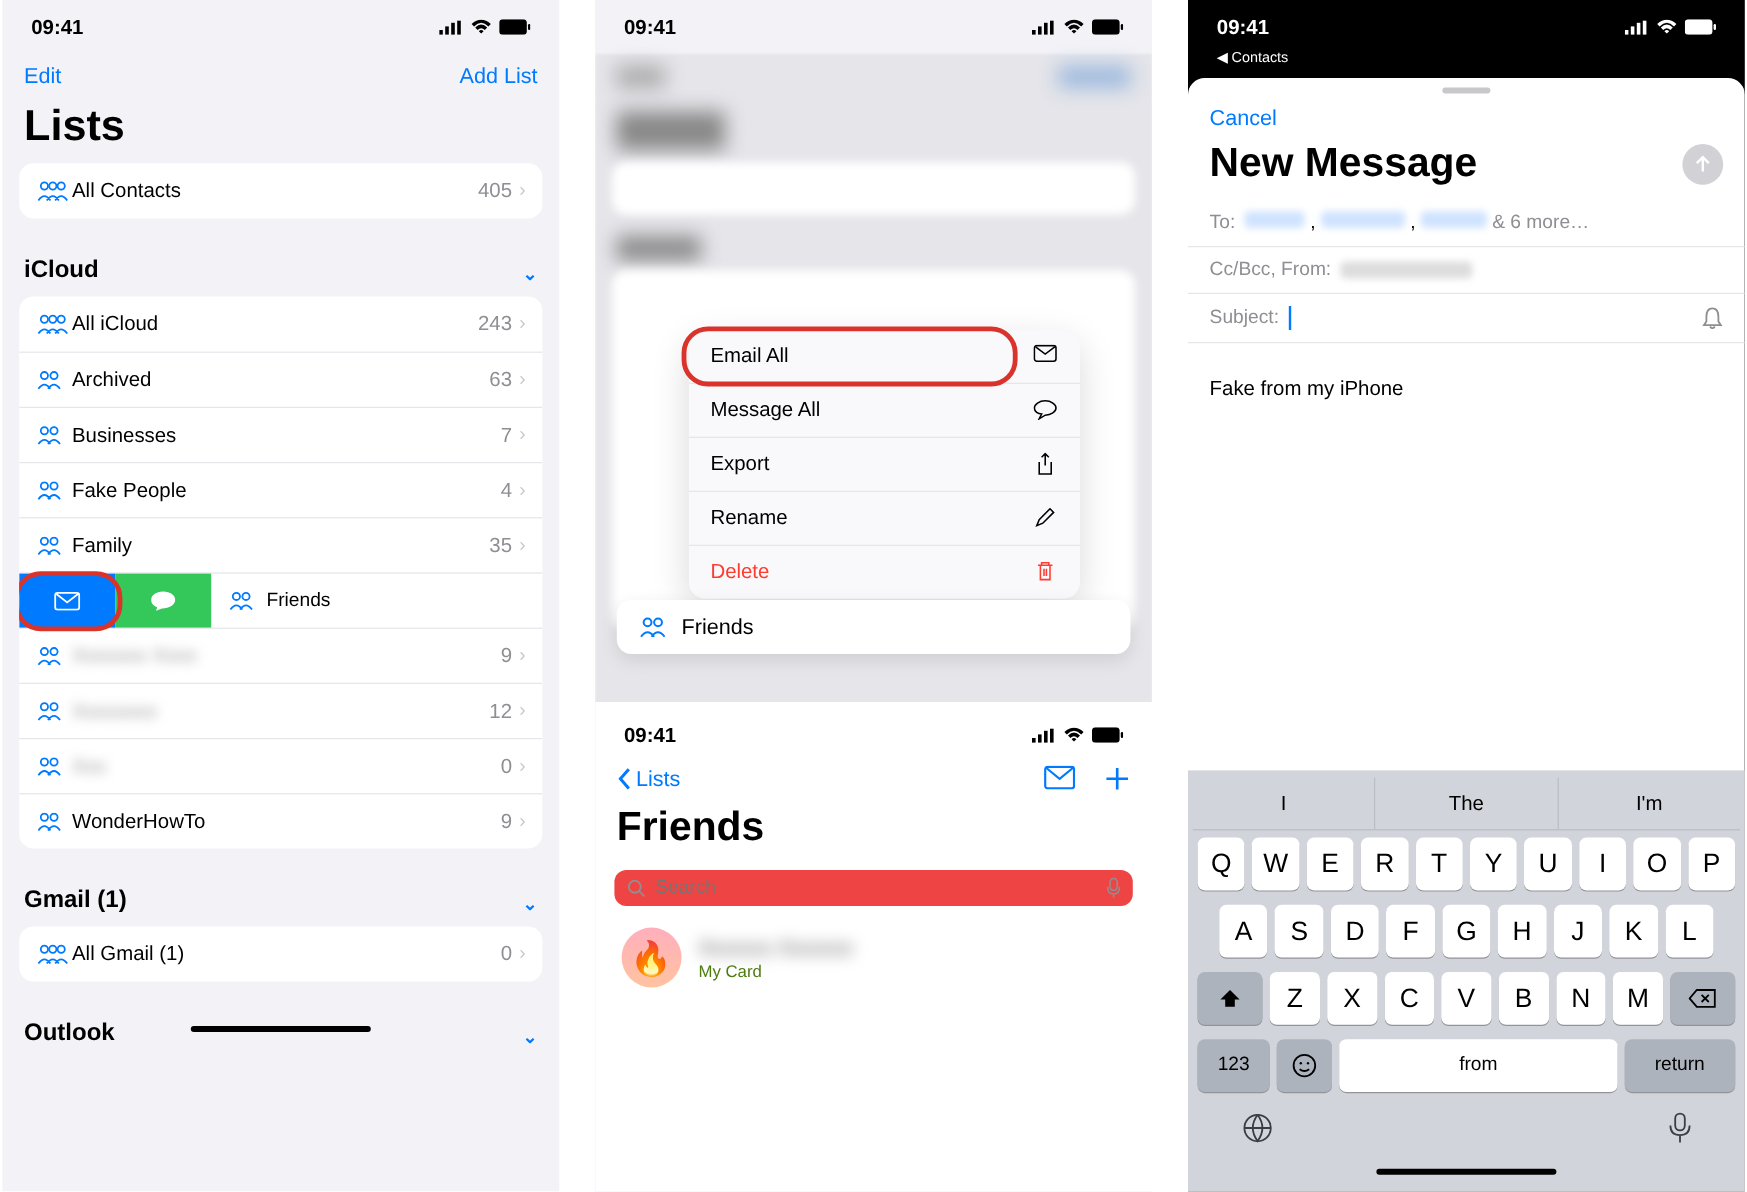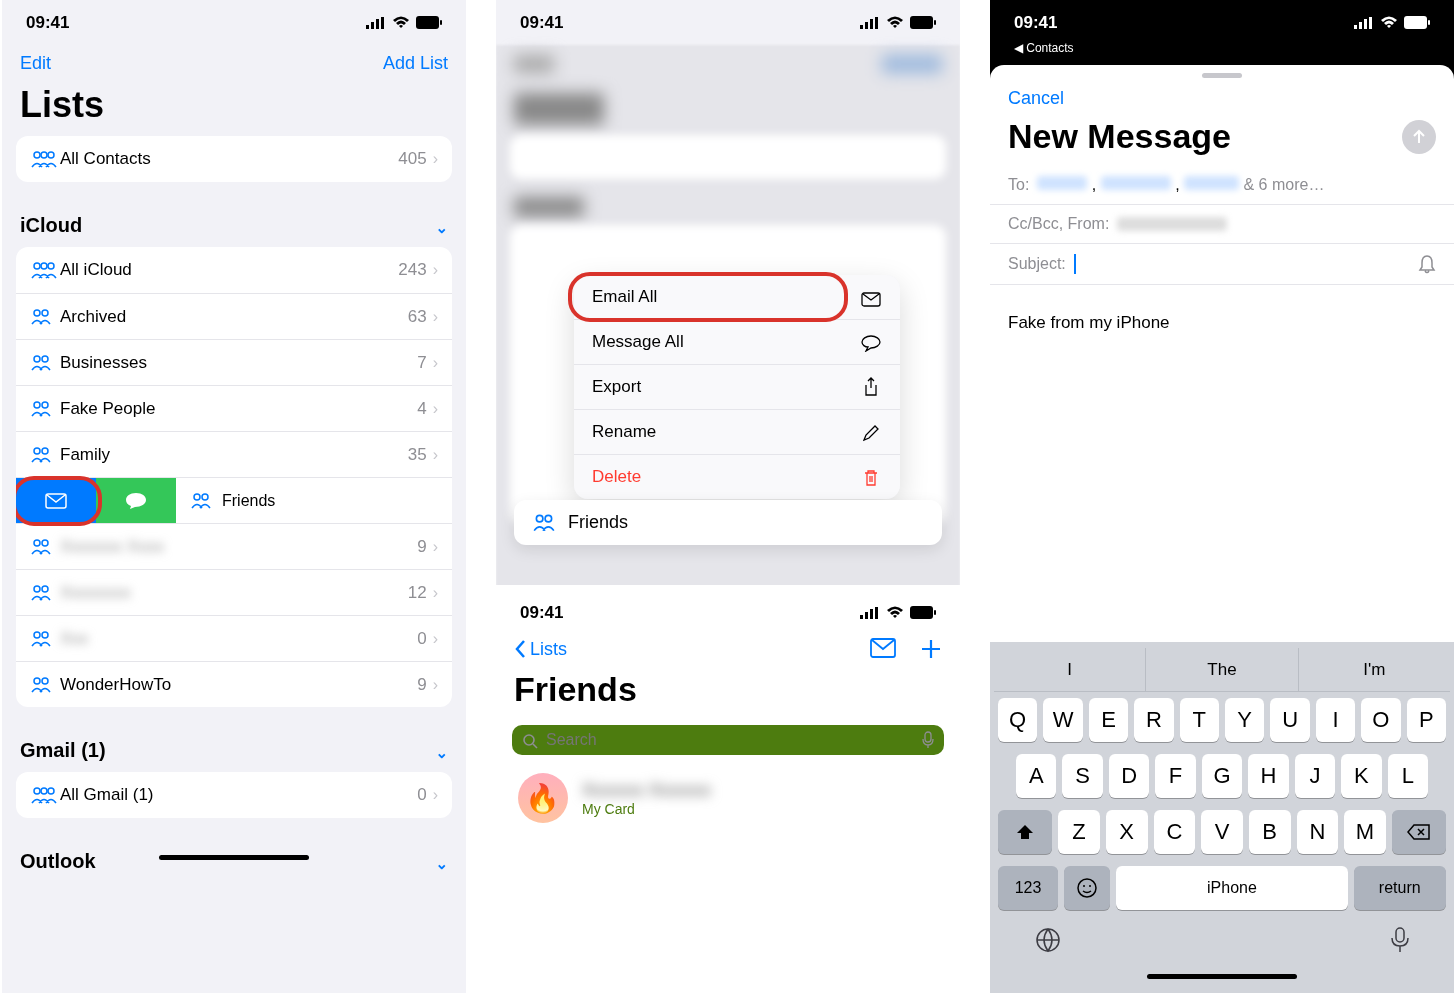--- a/index.html
+++ b/index.html
@@ -32,29 +32,29 @@
   .swact { width:80px; height:100%; display:flex; align-items:center; justify-content:center; color:#fff; }
   .swact.blue { background:#007aff; }
   .swact.green { background:#34c759; }
   .swiperow .rest { flex:1; display:flex; align-items:center; padding:0 14px; gap:10px; }
   .redcircle { position:absolute; border:4px solid #d9332b; border-radius:22px; pointer-events:none; }
   .chevdown { color:#007aff; font-size:15px; }
   
   .blurred-bg { position:absolute; inset:45px 0 0 0; background:#e5e5ea; filter: blur(1px); }
   .blurtext { filter: blur(8px); color:#888; }
   .ctxmenu { position:absolute; left:78px; right:60px; top:275px; background:#f2f2f7; border-radius:14px; overflow:hidden; box-shadow:0 10px 30px rgba(0,0,0,.15); }
-  .ctxitem { display:flex; justify-content:space-between; align-items:flex-end; padding:12px 18px; font-size:17px; border-top:1px solid #e5e5ea; background:#f9f9fb; }
+  .ctxitem { display:flex; justify-content:space-between; align-items:flex-start; padding:12px 18px; font-size:17px; border-top:1px solid #e5e5ea; background:#f9f9fb; }
   .ctxitem:first-child { border-top:none; }
   .ctxitem.red { color:#ff3b30; }
   .ctxitem .cicon { width:22px; display:flex; justify-content:center; }
   .friend-pill { position:absolute; left:18px; right:18px; top:500px; background:#fff; border-radius:12px; padding:12px 18px; display:flex; align-items:center; gap:12px; font-size:18px; box-shadow:0 5px 15px rgba(0,0,0,.1); }
   .phone2-lower { position:absolute; left:0; right:0; top:585px; bottom:0; background:#fff; border-top-left-radius:0; }
   .p2l-nav { display:flex; justify-content:space-between; align-items:center; padding:8px 18px; color:#007aff; font-size:18px; }
   .p2l-nav .navicons { display:flex; gap:24px; font-size:22px; }
-  .search { margin:6px 16px; background:#4d7c0f; border-radius:10px; display:flex; align-items:flex-end; padding:6px 10px; gap:8px; color:#8e8e93; }
+  .search { margin:6px 16px; background:#ef4444; border-radius:10px; display:flex; align-items:center; padding:6px 10px; gap:8px; color:#8e8e93; }
   .search input { border:none; background:transparent; flex:1; font-size:16px; outline:none; }
   .avatar { width:50px; height:50px; border-radius:25px; background: linear-gradient(#ffafbd,#ffc3a0); display:flex; align-items:center; justify-content:center; font-size:28px; }
   .mycard { display:flex; align-items:center; gap:14px; padding:12px 22px; }
   .mycard .nm { filter: blur(6px); color:#888; font-size:18px; font-weight:600; }
   .mycard .sub { font-size:14px; color:#4d7c0f; }
   
   .sheet { position:absolute; left:0; right:0; top:65px; bottom:0; background:#ffffff; border-top-left-radius:14px; border-top-right-radius:14px; display:flex; flex-direction:column; }
   .grabber { width:40px; height:5px; background:#c7c7cc; border-radius:3px; margin:8px auto 6px; }
   .sheet .navrow { padding:4px 18px 8px; }
   .sendbtn { width:34px; height:34px; border-radius:17px; background:#d1d1d6; display:flex; align-items:center; justify-content:center; color:#fff; }
@@ -548,21 +548,21 @@
       <div class="krow">
         <div class="key num">123</div>
         <div class="key fn" style="flex:1;">
           <svg width="22" height="22">
               <circle cx="11" cy="11" r="9" fill="none" stroke="#000" stroke-width="1.5"></circle>
               <circle cx="8" cy="9" r="1" fill="#000"></circle>
               <circle cx="14" cy="9" r="1" fill="#000"></circle>
               <path d="M7 14 Q11 17 15 14" fill="none" stroke="#000" stroke-width="1.5"></path>
             </svg>
         </div>
-        <div class="key space" style="font-size:16px;">iPhone</div>
+        <div class="key space" style="font-size:16px;">from</div>
         <div class="key ret">return</div>
       </div>
       <div class="bottombar">
         <span>
             <svg width="28" height="28">
               <circle cx="14" cy="14" r="11" fill="none" stroke="#3c3c43" stroke-width="1.5"></circle>
               <path d="M3 14 L25 14 M14 3 Q6 14 14 25 Q22 14 14 3" fill="none" stroke="#3c3c43" stroke-width="1.5"></path>
             </svg>
           </span>
         <span>

